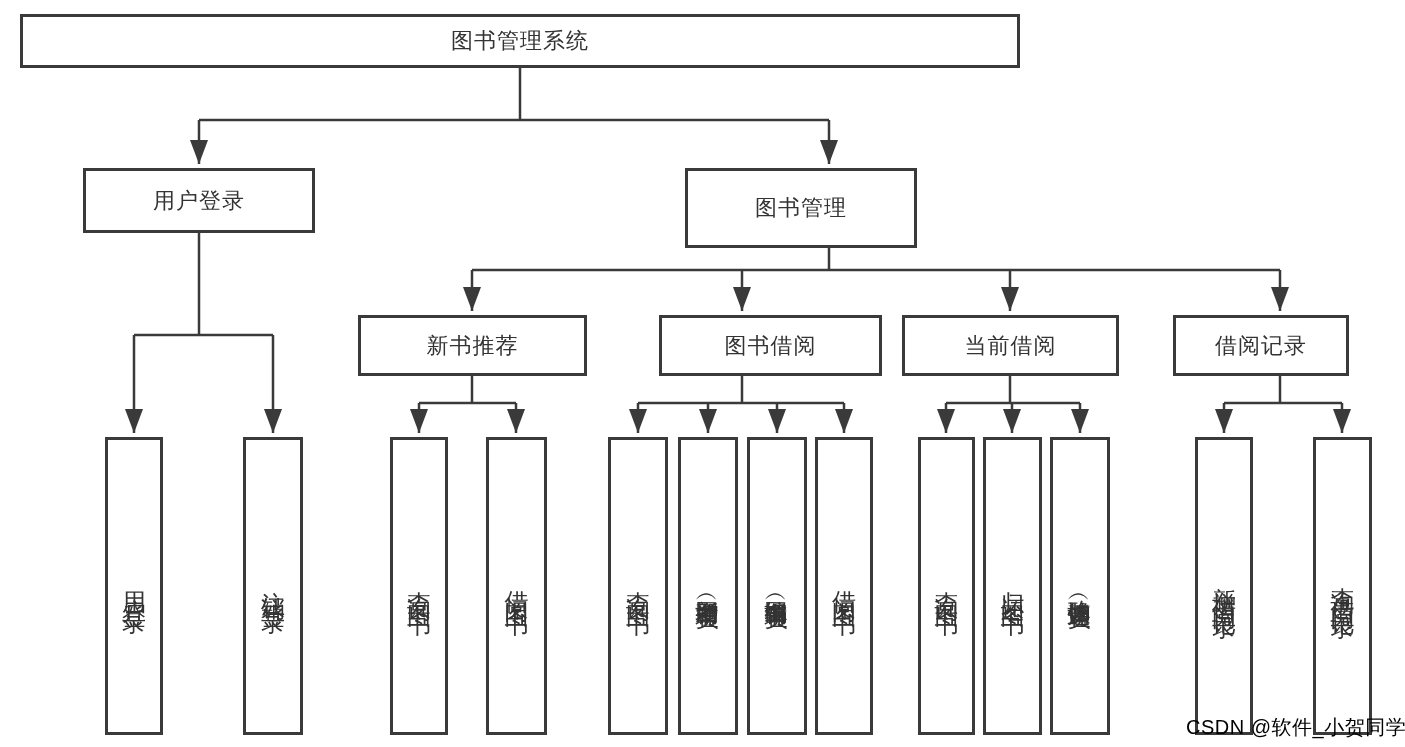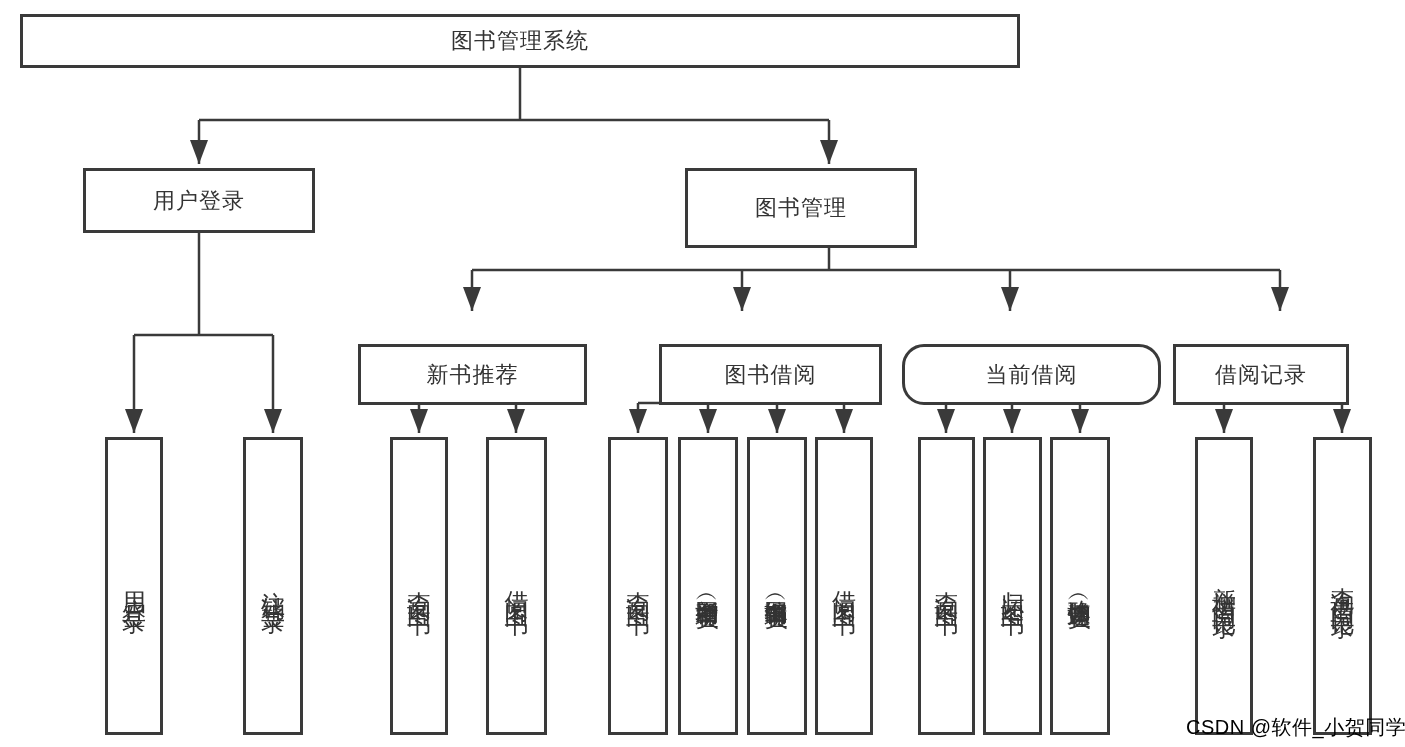--- a/index.html
+++ b/index.html
@@ -28,24 +28,24 @@
     font-size:24px;
     letter-spacing:7px;
     white-space:nowrap;
   }
   .v-med{letter-spacing:6px;}
   .v-tight{letter-spacing:1px;font-size:23px;}
   
   .n-root{left:20px;top:14px;width:1000px;height:54px;}
   .n-l2a{left:83px;top:168px;width:232px;height:65px;}
   .n-l2b{left:685px;top:168px;width:232px;height:80px;}
-  .n-l3{top:315px;height:61px;margin-top:29px;}
+  .n-l3{top:315px;height:61px;}
   .n-l3a{left:358px;width:229px;}
   .n-l3b{left:659px;width:223px;}
-  .n-l3c{left:902px;width:259px;border-radius:22px;}
+  .n-l3c{left:902px;width:217px;}
   .n-l3d{left:1173px;width:176px;}
   .leaf{top:437px;height:298px;}
   .lf1{left:105px;width:58px;}
   .lf2{left:243px;width:60px;}
   .lf3{left:390px;width:58px;}
   .lf4{left:486px;width:61px;}
   .lf5{left:608px;width:60px;}
   .lf6{left:678px;width:60px;}
   .lf7{left:747px;width:60px;}
   .lf8{left:815px;width:58px;}

